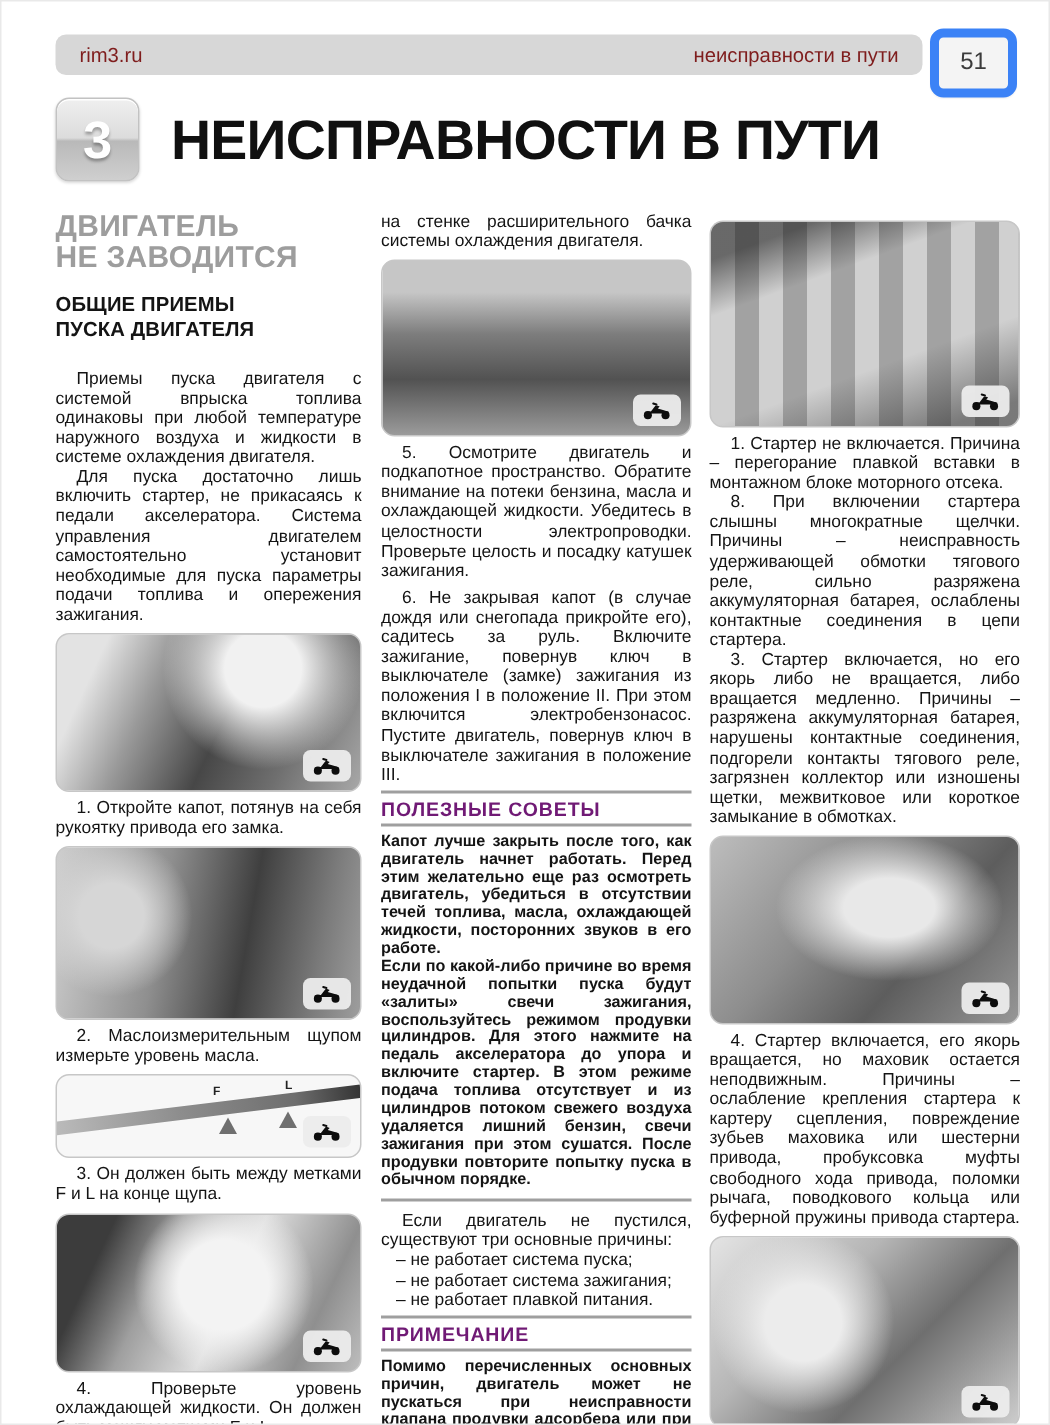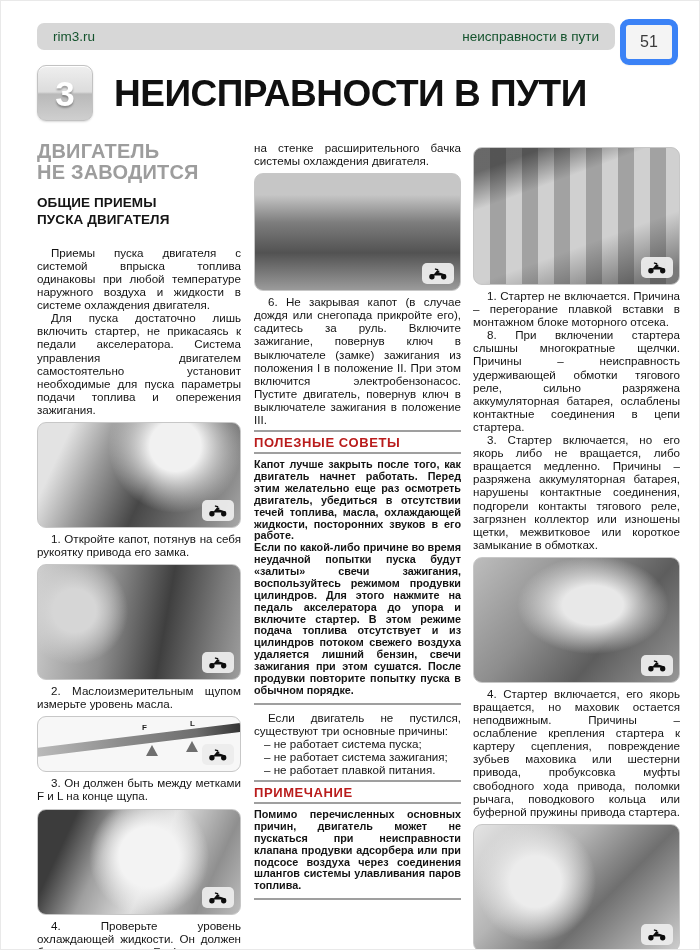--- a/index.html
+++ b/index.html
@@ -5,21 +5,21 @@
   html,body{margin:0;padding:0;background:#fff;}
   .page{
     position:relative;width:700px;height:950px;background:#fff;overflow:hidden;
     font-family:"Liberation Sans",sans-serif;color:#141414;border:1px solid #e9e9e9;box-sizing:border-box;
   }
   .pre{white-space:pre-line;}
   
   .header-bar{
     position:absolute;left:36px;top:22px;width:578px;height:27px;background:#d7d7d7;
     border-radius:7px;display:flex;justify-content:space-between;align-items:center;
-    padding:0 16px;box-sizing:border-box;color:#14532d;font-size:13.5px;
+    padding:0 16px;box-sizing:border-box;color:#7f1d1d;font-size:13.5px;
   }
   .page-num{
     position:absolute;left:619px;top:18px;width:46px;height:34px;background:#f4f4f4;
     border:6px solid #3b82f6;border-radius:9px;display:flex;align-items:center;justify-content:center;
     font-size:16px;color:#3b3b3b;box-shadow:0 1px 1px rgba(0,0,0,.05);
   }
   
   .chapter-badge{
     position:absolute;left:36px;top:64px;width:54px;height:54px;border-radius:9px;
     background:linear-gradient(180deg,#efefef 0%,#dcdcdc 48%,#b9b9b9 52%,#cfcfcf 100%);
@@ -42,21 +42,21 @@
     margin:0 0 6px 0;font-size:20px;font-weight:bold;color:#9d9d9d;line-height:1.06;letter-spacing:.2px;
   }
   .sub-heading{margin:12px 0 18px 0;font-size:13.5px;font-weight:bold;line-height:1.2;letter-spacing:.1px;}
   .body-p{margin:0;font-size:11.6px;line-height:1.13;text-align:justify;}
   .indent{text-indent:14px;}
   .cause{padding-left:10px;text-align:left;}
   .caption{margin:0 0 5px 0;font-size:11.6px;line-height:1.13;text-align:justify;text-indent:14px;}
   
   .rule-box{margin:4px 0 6px 0;border-top:2px solid #9f9f9f;border-bottom:2px solid #9f9f9f;}
   .rule-box-title{
-    font-size:13px;font-weight:bold;color:#b91c1c;letter-spacing:.6px;
+    font-size:13px;font-weight:bold;color:#701a75;letter-spacing:.6px;
     padding:3px 0 2px 0;border-bottom:2px solid #9f9f9f;
   }
   .rule-box-body{
     font-size:10.8px;font-weight:bold;line-height:1.1;text-align:justify;padding:5px 0 6px 0;
   }
   
   .fig{
     position:relative;margin:6px 0 4px 0;border-radius:9px;border:1px solid #c7c7c7;
     overflow:hidden;box-sizing:border-box;
   }
@@ -186,20 +186,21 @@
     <div class="fig fig-engine-bay">
       <span class="photo-marker">
         <svg viewBox="0 0 26 16" width="22" height="13">
             <circle cx="5.5" cy="12" r="3.3"></circle>
             <circle cx="20" cy="12" r="3.3"></circle>
             <path d="M2.5 9.5 L8 9 L11.5 4.5 C12 4 12.6 4 13.1 4.2 L15.2 5 L13.6 6.6 L18.6 8 L23 9.5 L19 10.6 L7 10.6 Z"></path>
             <rect x="9" y="2" width="4.4" height="1.7" rx="0.8" transform="rotate(16 11 3)"></rect>
           </svg>
       </span>
     </div>
+    <p class="caption">5. Осмотрите двигатель и подкапотное пространство. Обратите внимание на потеки бензина, масла и охлаждающей жидкости. Убедитесь в целостности электропроводки. Проверьте целость и посадку катушек зажигания.</p>
     <p class="body-p indent">6. Не закрывая капот (в случае дождя или снегопада прикройте его), садитесь за руль. Включите зажигание, повернув ключ в выключателе (замке) зажигания из положения I в положение II. При этом включится электробензонасос. Пустите двигатель, повернув ключ в выключателе зажигания в положение III.</p>
 
     <div class="rule-box">
       <div class="rule-box-title">ПОЛЕЗНЫЕ СОВЕТЫ</div>
       <div class="rule-box-body pre">Капот лучше закрыть после того, как двигатель начнет работать. Перед этим желательно еще раз осмотреть двигатель, убедиться в отсутствии течей топлива, масла, охлаждающей жидкости, посторонних звуков в его работе.
 Если по какой-либо причине во время неудачной попытки пуска будут «залиты» свечи зажигания, воспользуйтесь режимом продувки цилиндров. Для этого нажмите на педаль акселератора до упора и включите стартер. В этом режиме подача топлива отсутствует и из цилиндров потоком свежего воздуха удаляется лишний бензин, свечи зажигания при этом сушатся. После продувки повторите попытку пуска в обычном порядке.</div>
     </div>
 
     <p class="body-p indent">Если двигатель не пустился, существуют три основные причины:</p>
     <p class="body-p cause">– не работает система пуска;</p>

